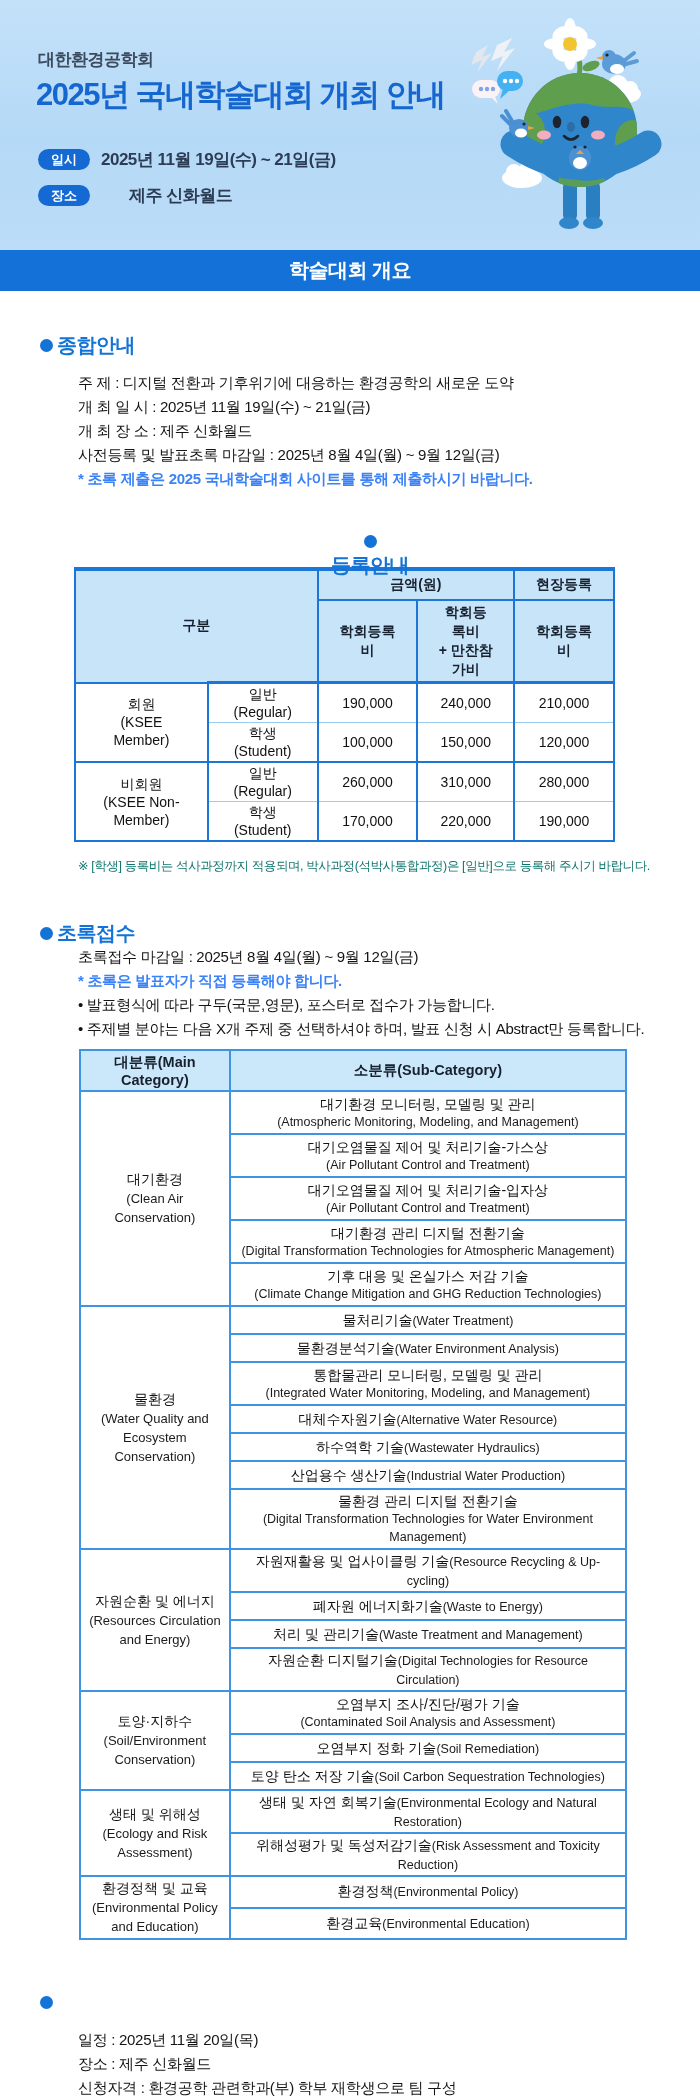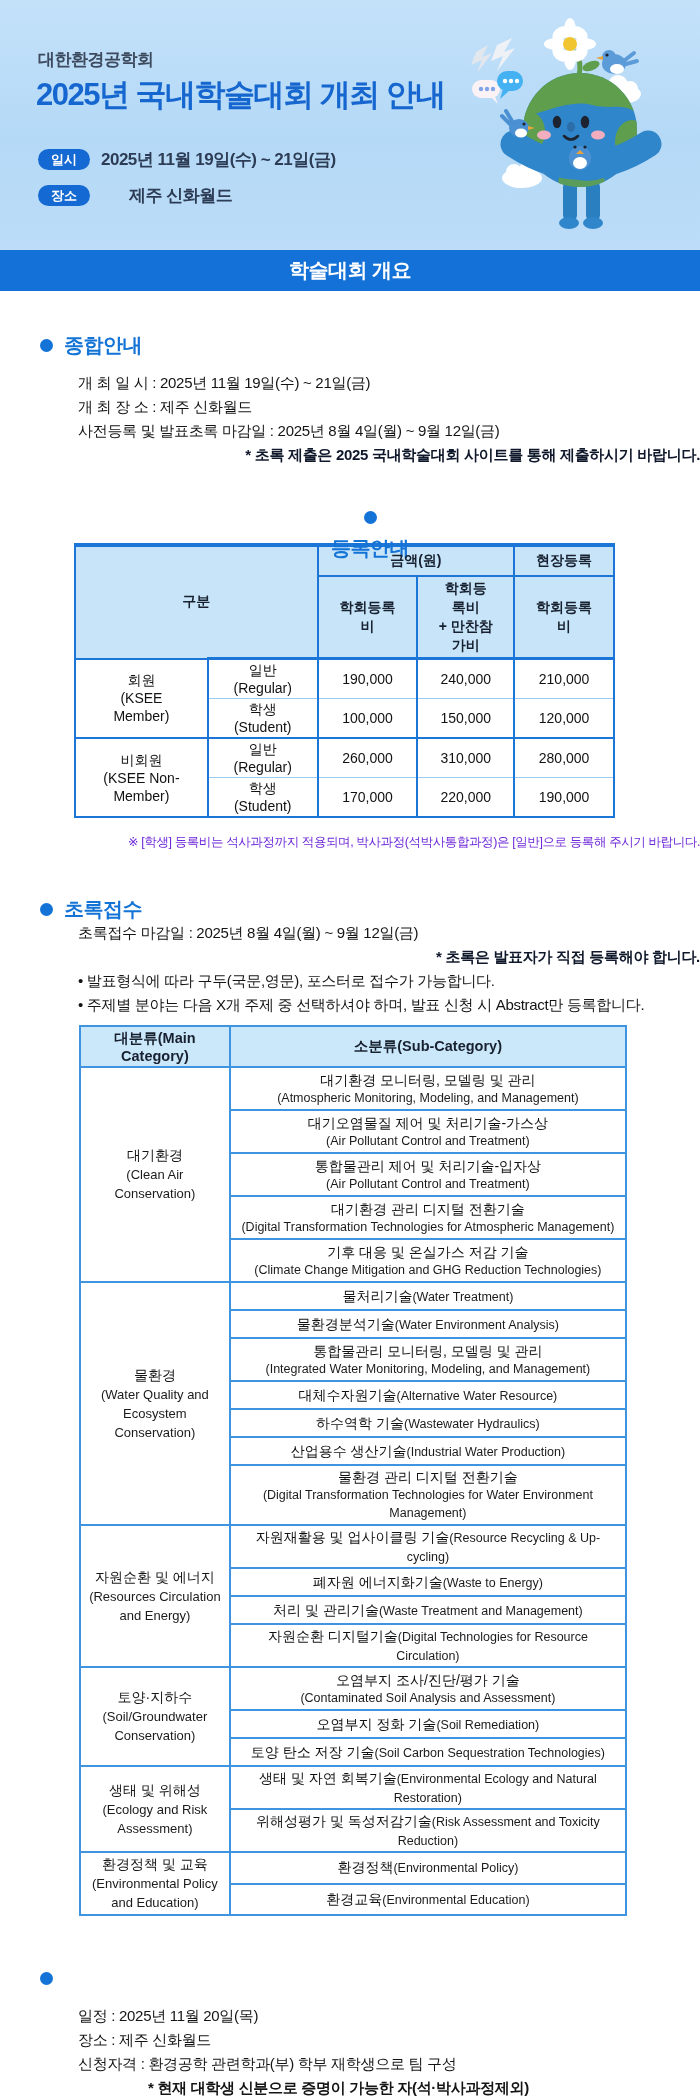--- a/index.html
+++ b/index.html
@@ -13,43 +13,43 @@
   .title{position:absolute;left:36px;top:74px;font-size:31px;font-weight:800;color:#1566cf;letter-spacing:-1.5px;}
   .badge-row{position:absolute;left:38px;display:flex;align-items:center;gap:11px;}
   .badge-row.r1{top:148px;}
   .badge-row.r2{top:184px;gap:39px;}
   .badge{background:#1569d2;color:#fff;font-size:13px;font-weight:bold;padding:4px 13px;border-radius:15px;line-height:1;}
   .badge-val{font-size:17px;font-weight:bold;color:#2d3c55;letter-spacing:-0.5px;}
   .mascot{position:absolute;right:0;top:0;}
   
   .banner{height:41px;background:#1371d7;color:#fff;display:flex;align-items:center;justify-content:center;font-size:20px;font-weight:bold;letter-spacing:-0.5px;}
   
-  .sec-head{display:flex;align-items:center;gap:11px;margin-left:40px;color:#1373d6;font-size:20px;font-weight:800;letter-spacing:-0.5px;height:24px;}
+  .sec-head{display:flex;align-items:center;gap:4px;margin-left:40px;color:#1373d6;font-size:20px;font-weight:800;letter-spacing:-0.5px;height:24px;}
   .sec-bullet{width:13px;height:13px;border-radius:50%;background:#1373d6;flex:0 0 auto;}
   .content{margin-left:78px;font-size:15px;line-height:24px;color:#141414;letter-spacing:-0.3px;}
-  .note-blue{color:#0f172a;font-weight:bold;text-align:right;}
+  .note-blue{color:#3b82f6;font-weight:bold;}
   .mt-sec1{margin-top:42px;}
   .mt-sec2{margin-top:44px;flex-direction:column;}
   .mt-sec3{margin-top:46px;}
   .mt-sec4{margin-top:50px;}
   .mt-content{margin-top:14px;}
   .pre{white-space:pre-line;}
   .indent{padding-left:70px;font-weight:bold;}
   
   table{border-collapse:collapse;}
   .reg-table{margin:8px 0 0 74px;width:541px;border:2px solid #1b76d8;border-top:4px solid #1b76d8;font-size:14px;text-align:center;}
   .reg-table td{border:2px solid #1b76d8;padding:2px 20px;}
   .reg-table .h{background:#c7e4f9;font-weight:bold;color:#17202e;}
   .reg-table .hrow td{height:24px;}
   .reg-table .hrow2 td{height:42px;line-height:19px;}
   .reg-table .body td{height:23px;border-top:1px solid #9ccdf1;border-bottom:1px solid #9ccdf1;}
   .reg-table .body td.group{line-height:18px;border-top:2px solid #1b76d8;}
   .reg-table tr.first td{border-top:3px solid #1b76d8;}
   .reg-table tr.sep td{border-top:2px solid #1b76d8;}
-  .small-note{margin:16px 0 0 78px;font-size:12.5px;color:#6d28d9;letter-spacing:-0.4px;text-align:right;}
+  .small-note{margin:16px 0 0 78px;font-size:12.5px;color:#0f766e;letter-spacing:-0.4px;}
   
   .cat-table{margin:8px 0 0 79px;width:548px;border:2px solid #1b76d8;text-align:center;}
   .cat-table td{border:2px solid #3f94e2;padding:2px 6px;}
   .cat-table .h{background:#cbe7fa;font-weight:bold;font-size:14.5px;color:#17202e;height:26px;margin-top:37px;}
   .cat-table .main-cell{font-size:14px;line-height:19px;color:#141414;}
   .cat-table .main-cell .en{font-size:13px;}
   .cat-table .sub-two{height:37px;}
   .cat-table .sub-one{height:22px;}
   .cat-table .kr{font-size:14px;}
   .cat-table .en{font-size:12.5px;color:#1b1b1b;}
@@ -174,20 +174,21 @@
 
 <div class="banner">
   <span>학술대회 개요</span>
 </div>
 
 <div class="sec-head mt-sec1">
   <span class="sec-bullet"></span>
   <span>종합안내</span>
 </div>
 <div class="content mt-content">
+  <div>주 제 : 디지털 전환과 기후위기에 대응하는 환경공학의 새로운 도약</div>
   <div>개 최 일 시 : 2025년 11월 19일(수) ~ 21일(금)</div>
   <div>개 최 장 소 : 제주 신화월드</div>
   <div>사전등록 및 발표초록 마감일 : 2025년 8월 4일(월) ~ 9월 12일(금)</div>
   <div class="note-blue">* 초록 제출은 2025 국내학술대회 사이트를 통해 제출하시기 바랍니다.</div>
 </div>
 
 <div class="sec-head mt-sec2">
   <span class="sec-bullet"></span>
   <span>등록안내</span>
 </div>
@@ -276,21 +277,21 @@
         </td>
       </tr>
       <tr>
         <td class="sub-cell sub-two">
           <span class="kr">대기오염물질 제어 및 처리기술-가스상</span>
           <span class="en">(Air Pollutant Control and Treatment)</span>
         </td>
       </tr>
       <tr>
         <td class="sub-cell sub-two">
-          <span class="kr">통합물관리 제어 및 처리기술-입자상</span>
+          <span class="kr">대기오염물질 제어 및 처리기술-입자상</span>
           <span class="en">(Air Pollutant Control and Treatment)</span>
         </td>
       </tr>
       <tr>
         <td class="sub-cell sub-two">
           <span class="kr">대기환경 관리 디지털 전환기술</span>
           <span class="en">(Digital Transformation Technologies for Atmospheric Management)</span>
         </td>
       </tr>
       <tr>
@@ -342,21 +343,21 @@
       </tr>
       <tr>
         <td class="sub-cell sub-one"><span class="kr">처리 및 관리기술</span><span class="en">(Waste Treatment and Management)</span></td>
       </tr>
       <tr>
         <td class="sub-cell sub-one"><span class="kr">자원순환 디지털기술</span><span class="en">(Digital Technologies for Resource Circulation)</span></td>
       </tr>
       <tr>
         <td class="main-cell" rowspan="3">
           <div class="kr">토양·지하수</div>
-          <div class="en">(Soil/Groundwater Conservation)</div>
+          <div class="en">(Soil/Environment Conservation)</div>
         </td>
         <td class="sub-cell sub-two">
           <span class="kr">오염부지 조사/진단/평가 기술</span>
           <span class="en">(Contaminated Soil Analysis and Assessment)</span>
         </td>
       </tr>
       <tr>
         <td class="sub-cell sub-one"><span class="kr">오염부지 정화 기술</span><span class="en">(Soil Remediation)</span></td>
       </tr>
       <tr>

